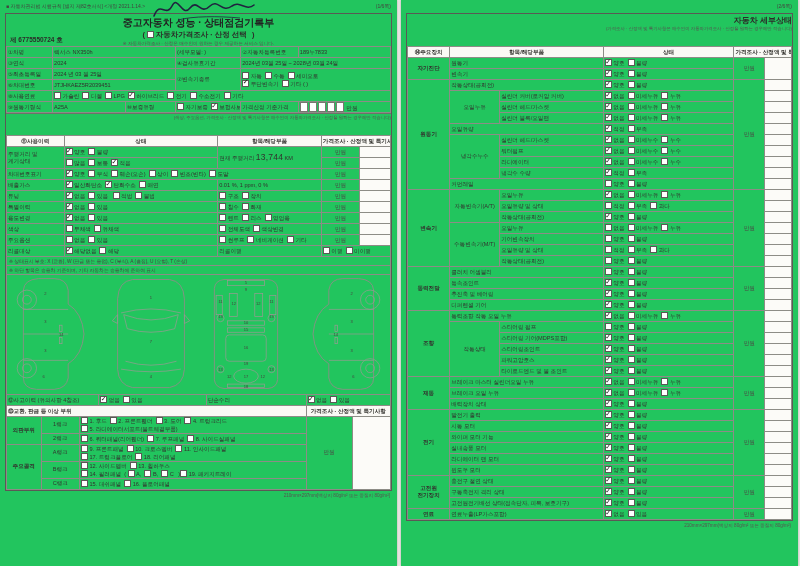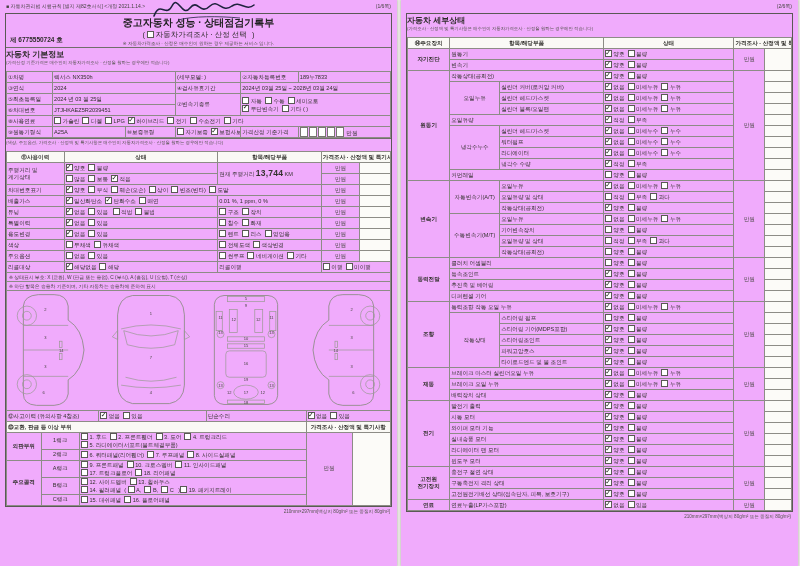--- a/index.html
+++ b/index.html
@@ -1,44 +1,44 @@
 <!DOCTYPE html>
 <html><head>
 <meta charset="utf-8">
 <style>
   html,body{margin:0;padding:0}
   body{width:800px;height:566px;background:#e9e7e2;font-family:"Liberation Sans","DejaVu Sans",sans-serif;color:#2c2b28;position:relative;overflow:hidden}
-  .page{position:absolute;top:0;height:566px;width:397px;background:#f0abfc;box-shadow:0 0 2px rgba(0,0,0,.25)}
+  .page{position:absolute;top:0;height:566px;width:397px;background:#22c55e;box-shadow:0 0 2px rgba(0,0,0,.25)}
   #p1{left:0}
   #p2{left:401px}
   .inner{padding:2px 5px 0 5px;position:relative}
   .topstrip{display:flex;justify-content:space-between;font-size:5px;color:#44433f;padding:1px 1px 2px 1px;height:8px}
   .framebox{border:1.2px solid #5a5955}
   .titlebox{text-align:center;padding:2px 0 1px 0;position:relative}
   .title{font-size:10px;font-weight:bold;letter-spacing:0;color:#222}
-  .titleopt{font-size:7.5px;font-weight:normal}
+  .titleopt{font-size:7.5px;font-weight:bold}
   .docno{position:absolute;left:4px;bottom:2px;font-size:6.5px;font-weight:bold}
   .svcnote{font-size:4.6px;color:#55544f;margin-top:1px}
-  .band{border-top:1px solid #706f6a;text-align:left;padding:1px 0 7px 0}
+  .band{border-top:1px solid #706f6a;text-align:right;padding:1px 0 16px 0}
   .band .bt{font-size:8px;font-weight:bold}
   .band .bs{font-size:4.4px;color:#55544f}
   table{border-collapse:collapse;width:100%;table-layout:fixed;margin-top:-1px}
   td{border:1px solid #8d8c86;padding:0 1px;font-size:5.6px;line-height:1.25;height:10px;overflow:hidden;white-space:nowrap;vertical-align:middle;color:#33322e}
   td.hd{text-align:center;font-weight:bold;background:#faf9f5}
   td.sec{text-align:center;white-space:normal;font-weight:bold}
   td.lbl{text-align:left}
   td.ctr{text-align:center}
   td.price{text-align:center;color:#4a4945}
   td.note{background:#fcfbf8}
   td.wrap{white-space:normal}
   .ck{display:inline-block;margin-right:3px;white-space:nowrap}
   .cb{display:inline-block;width:5px;height:5px;border:1px solid #5a5955;vertical-align:-1px;position:relative;background:#fff}
   .cb.on::after{content:"✓";position:absolute;top:-2.5px;left:-0.5px;font-size:7px;font-weight:bold;color:#1d1c1a}
   .cl{margin-left:1.5px}
-  .big{font-size:8.5px;font-weight:bold;letter-spacing:0.2px}
+  .big{font-size:8.5px;font-weight:normal;letter-spacing:0.2px}
   .bx{display:inline-block;width:6px;height:8px;border:1px solid #777670;margin-right:1px;vertical-align:-2px;background:#fff}
   .notesmall{font-size:4.8px;border:1px solid #8d8c86;border-top:none;padding:1px 2px;color:#44433f}
   .dgwrap{border:1px solid #8d8c86;border-top:none;display:flex;justify-content:space-around;align-items:center;padding:2px 0;margin-top:-1px}
   .dgwrap svg{display:block}
   svg .ol{fill:none;stroke:#8e8d87;stroke-width:1}
   svg .ol2{fill:none;stroke:#9a9993;stroke-width:0.8}
   svg text{font-size:4.6px;fill:#45443f;font-family:"Liberation Sans",sans-serif}
   .footer{font-size:4.6px;color:#55544f;text-align:right;padding:2px 2px 0 0}
   .sig{position:absolute;left:148px;top:-4px;z-index:3}
 </style>
@@ -57,24 +57,20 @@
     </div>
 
     <div class="framebox">
       <div class="titlebox">
         <div class="title">중고자동차 성능 · 상태점검기록부</div>
         <div class="titleopt"><span>( </span><span class="ck"><span class="cb"></span><span class="cl">자동차가격조사 · 산정 선택</span></span><span> )</span></div>
         <div class="docno">제 6775550724 호</div>
         <div class="svcnote">※ 자동차가격조사 · 산정은 매수인이 원하는 경우 제공하는 서비스 입니다.</div>
       </div>
 
-      <div class="band">
-        <div class="bt">자동차 기본정보</div>
-        <div class="bs">(가격산정 기준가격은 매수인이 자동차가격조사 · 산정을 원하는 경우에만 적습니다)</div>
-      </div>
       <div>
           <table>
             <colgroup>
               <col style="width: 12%;">
               <col style="width: 19%;">
               <col style="width: 13%;">
               <col style="width: 17%;">
               <col style="width: 15%;">
               <col style="width: 24%;">
             </colgroup>

